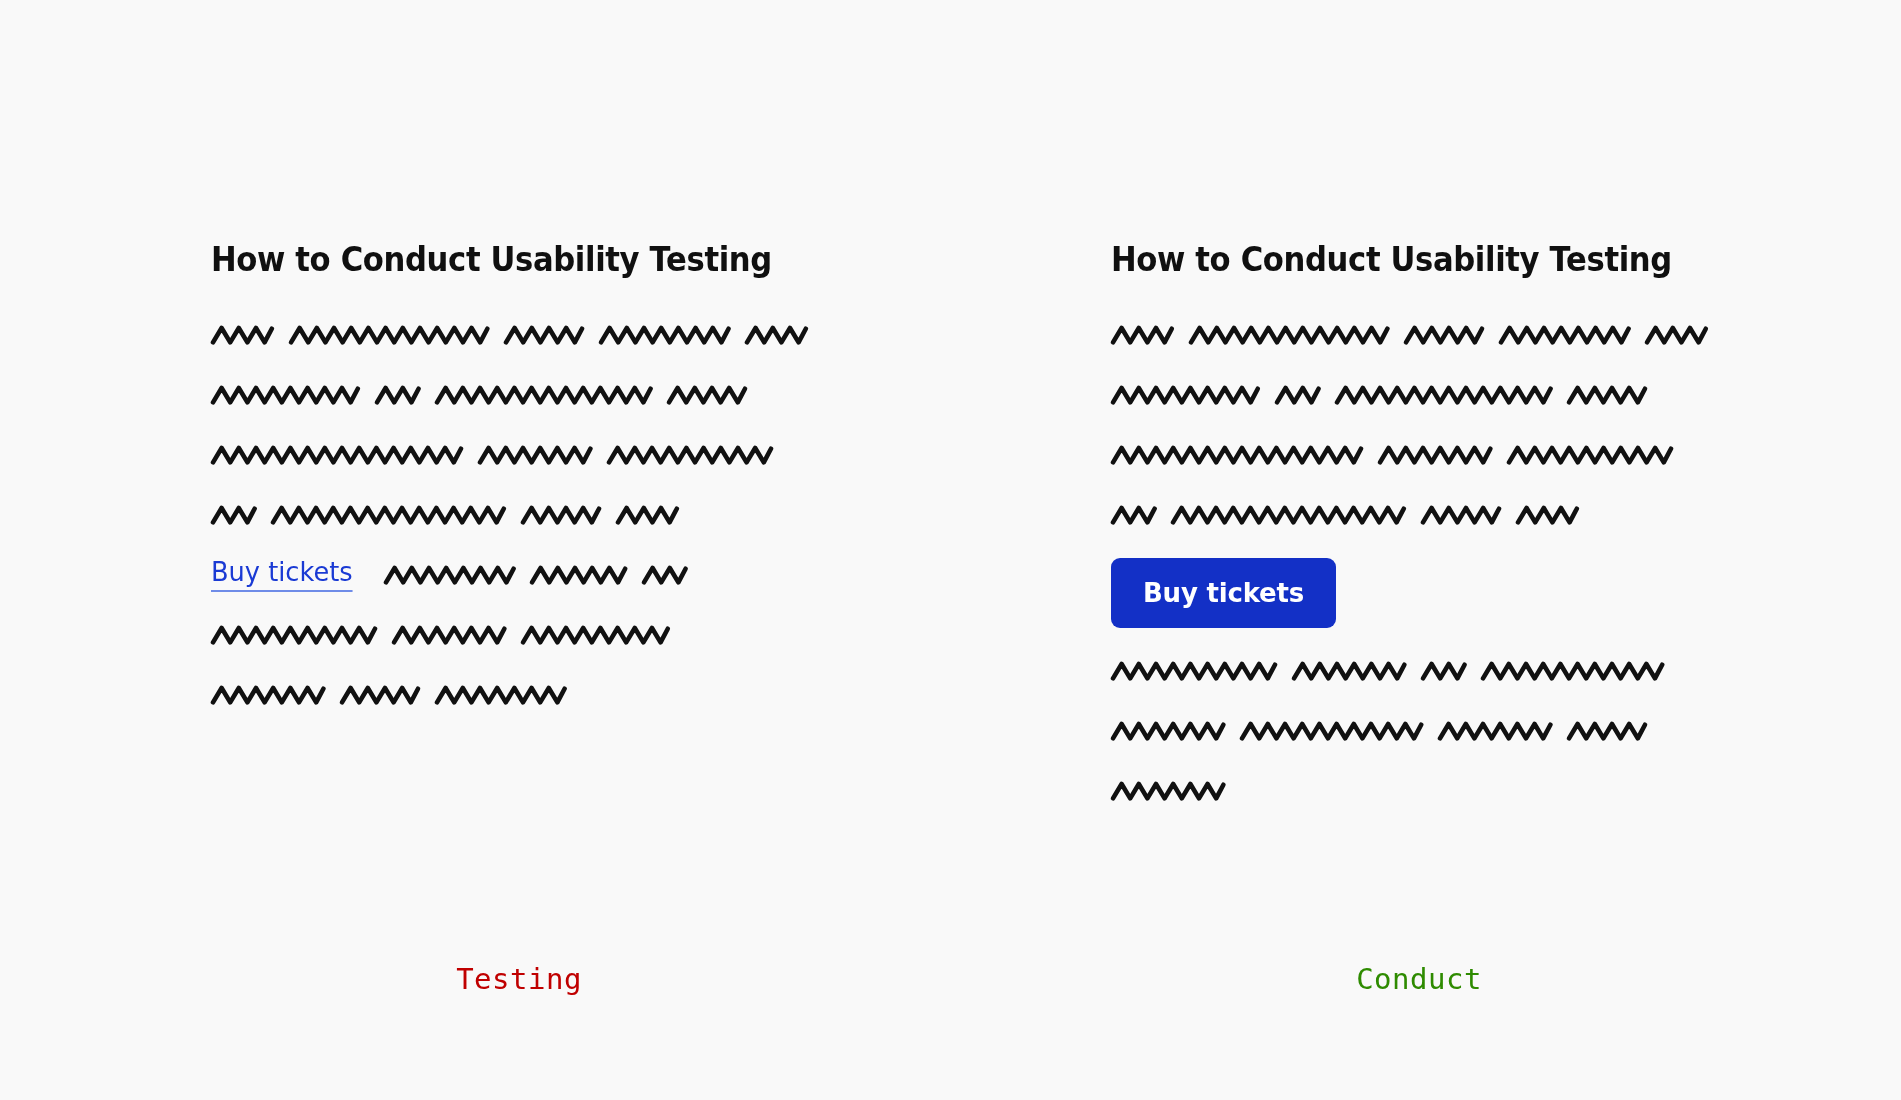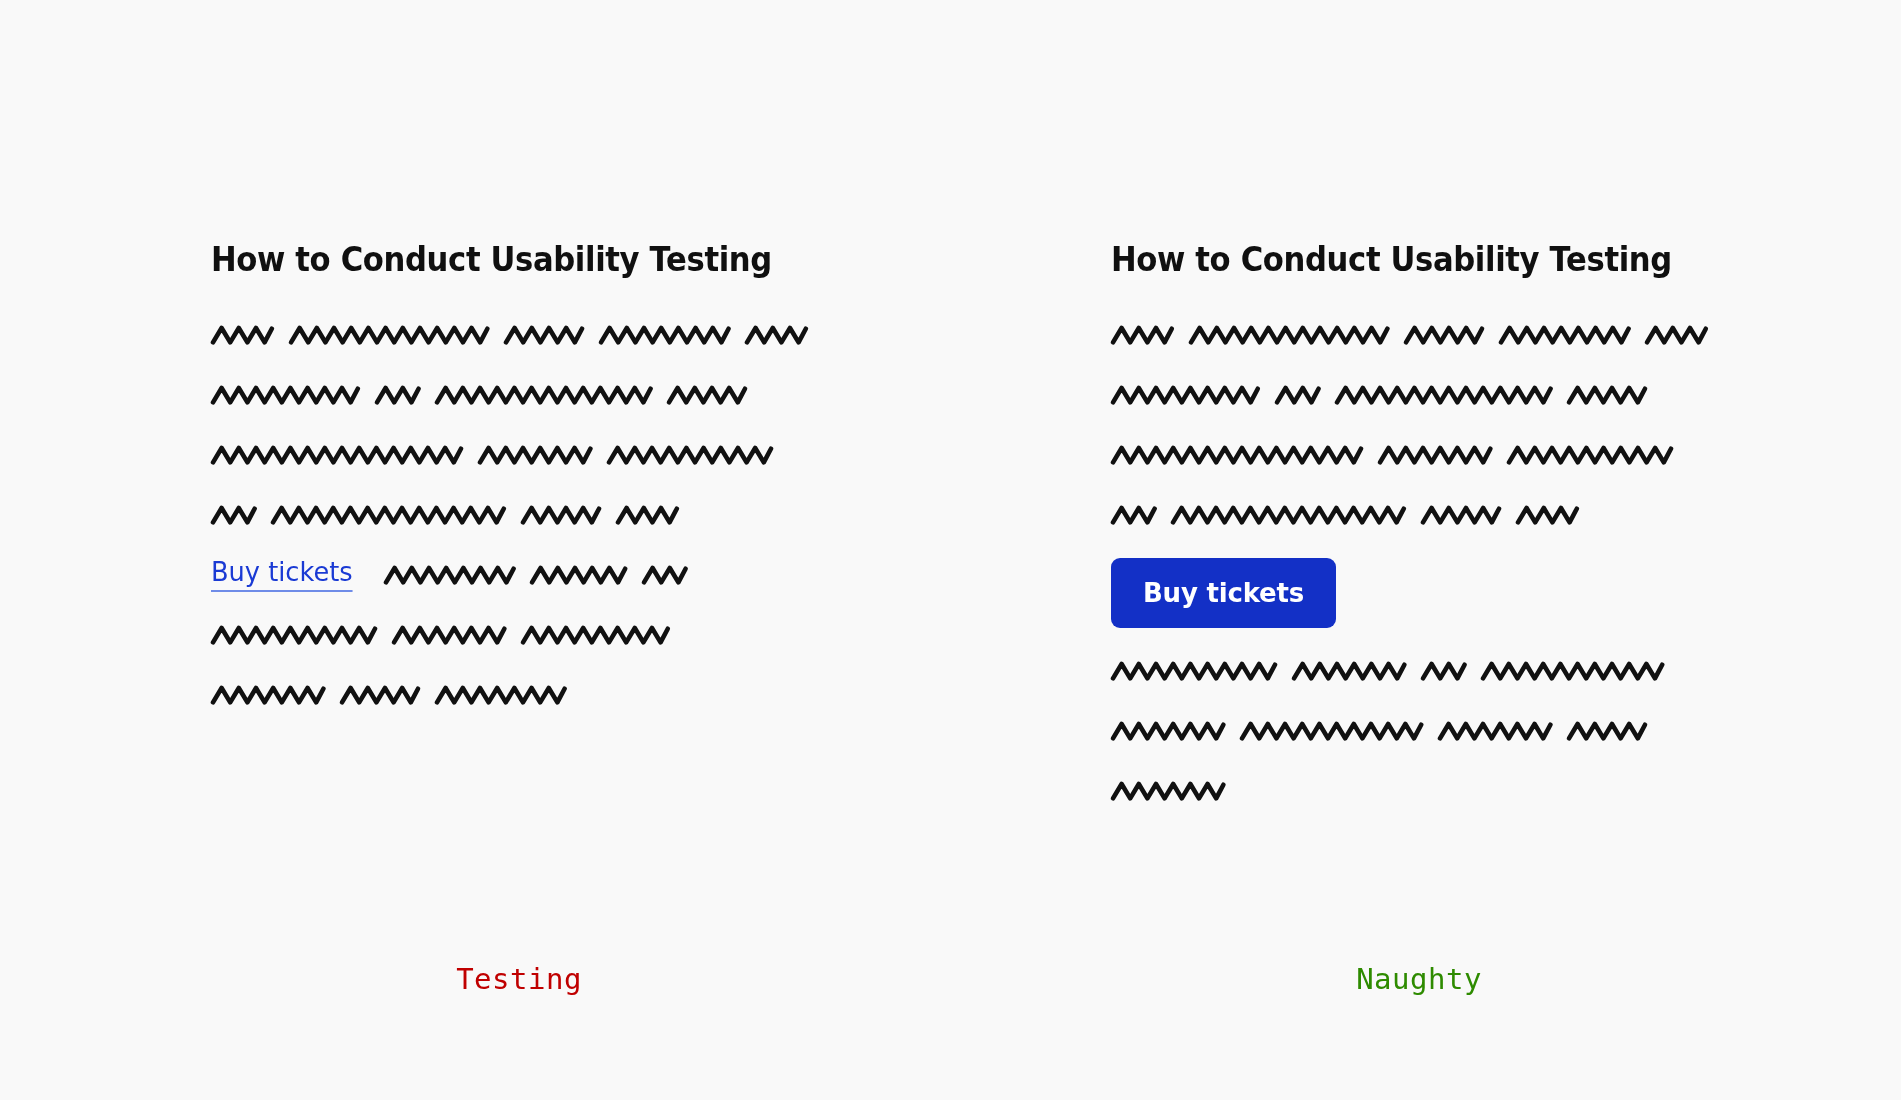--- a/index.html
+++ b/index.html
@@ -331,15 +331,15 @@
         <div class="line">
           <svg class="sq" width="107.19999999999999" height="22.4" viewBox="0 0 107.19999999999999 22.4">
             <path d="M 2 18.4 L 10.60 4.00 L 19.20 18.40 L 27.80 4.00 L 36.40 18.40 L 45.00 4.00 L 53.60 18.40 L 62.20 4.00 L 70.80 18.40 L 79.40 4.00 L 88.00 18.40 L 96.60 4.00 L 105.20 18.40 L 112.42 4.72"></path>
           </svg>
         </div>
       </div>
   </div>
 
   <div class="verdict verdict-left" style="color:#c00000">Testing</div>
 
-  <div class="verdict verdict-right" style="color:#2e8b00">Naughty</div>
+  <div class="verdict verdict-right" style="color:#2e8b00">Conduct</div>
 
 </div>
 
 </body></html>

